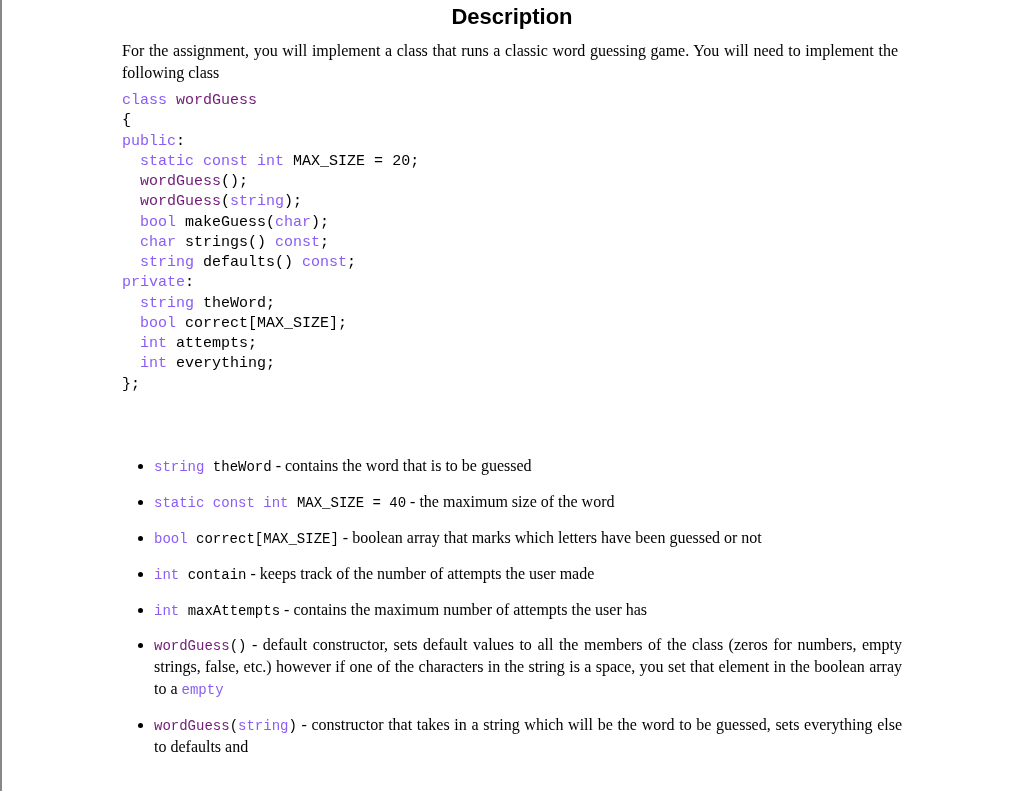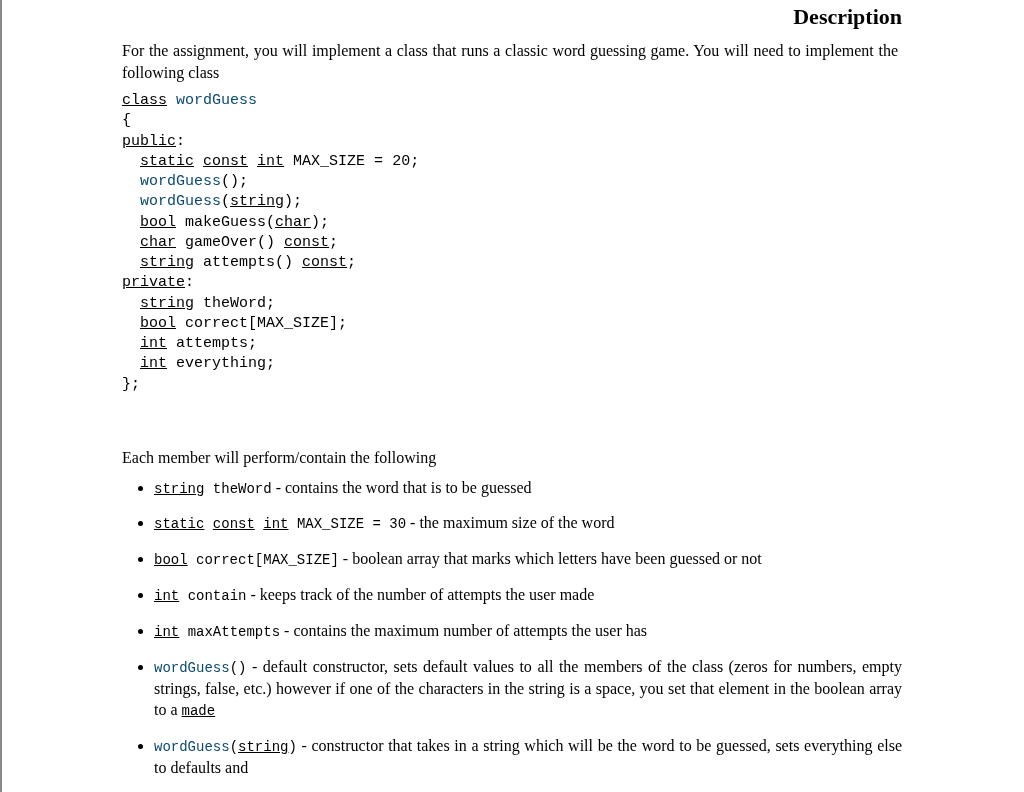--- a/index.html
+++ b/index.html
@@ -11,40 +11,40 @@
     padding: 0;
     border-left: 2px solid #888;
   }
   .page {
     max-width: 780px;
     margin: 0 0 0 120px;
     padding: 4px 20px 20px 0;
     text-align: justify;
   }
   h2 {
-    font-family: Liberation Serif, serif;
+    font-family: Liberation Sans, sans-serif;
     font-weight: bold;
     font-size: 22px;
     margin: 0 0 10px 0;
-    text-align: right;
+    text-align: center;
   }
   p {
     margin: 0 4px 8px 0;
     line-height: 1.35;
   }
   pre.code {
     font-family: "Courier New", Courier, monospace;
     font-size: 15px;
     line-height: 1.35;
     white-space: pre;
     margin: 6px 0 24px 0;
     text-align: left;
   }
-  .kw { color: #000000; text-decoration: underline; } 
-  .id { color: #0c4a6e; } 
+  .kw { color: #8b5cf6; } 
+  .id { color: #701a75; } 
   .h2spacer { height: 28px; }
   ul.members {
     list-style: disc;
     padding-left: 32px;
     margin: 8px 0 0 0;
     text-align: left;
   }
   ul.members li {
     margin: 0 0 14px 0;
     line-height: 1.35;
@@ -64,51 +64,50 @@
 
   <p>For the assignment, you will implement a class that runs a classic word guessing game. You will need to implement the following class</p>
 
   <pre class="code"><span class="kw">class</span> <span class="id">wordGuess</span>
 <span>{</span>
 <span class="kw">public</span>:
   <span class="kw">static</span> <span class="kw">const</span> <span class="kw">int</span> <span>MAX_SIZE = 20;</span>
   <span class="id">wordGuess</span><span>();</span>
   <span class="id">wordGuess</span>(<span class="kw">string</span>);
   <span class="kw">bool</span> <span>makeGuess(</span><span class="kw">char</span><span>);</span>
-  <span class="kw">char</span> <span>gameOver()</span> <span class="kw">const</span>;
-  <span class="kw">string</span> <span>attempts()</span> <span class="kw">const</span>;
+  <span class="kw">char</span> <span>strings()</span> <span class="kw">const</span>;
+  <span class="kw">string</span> <span>defaults()</span> <span class="kw">const</span>;
 <span class="kw">private</span>:
   <span class="kw">string</span> <span>theWord;</span>
   <span class="kw">bool</span> <span>correct[MAX_SIZE];</span>
   <span class="kw">int</span> <span>attempts;</span>
   <span class="kw">int</span> <span>everything;</span>
 <span>};</span></pre>
 
   <div class="h2spacer"></div>
 
 
-  <p>Each member will perform/contain the following</p>
 
   <ul class="members">
     <li>
       <span class="mono"><span class="kw">string</span> <span>theWord</span></span><span> - contains the word that is to be guessed</span>
     </li>
     <li>
-      <span class="mono"><span class="kw">static</span> <span class="kw">const</span> <span class="kw">int</span> <span>MAX_SIZE = 30</span></span><span> - the maximum size of the word</span>
+      <span class="mono"><span class="kw">static</span> <span class="kw">const</span> <span class="kw">int</span> <span>MAX_SIZE = 40</span></span><span> - the maximum size of the word</span>
     </li>
     <li>
       <span class="mono"><span class="kw">bool</span> <span>correct[MAX_SIZE]</span></span><span> - boolean array that marks which letters have been guessed or not</span>
     </li>
     <li>
       <span class="mono"><span class="kw">int</span> <span>contain</span></span><span> - keeps track of the number of attempts the user made</span>
     </li>
     <li>
       <span class="mono"><span class="kw">int</span> <span>maxAttempts</span></span><span> - contains the maximum number of attempts the user has</span>
     </li>
     <li>
-      <span class="mono"><span class="id">wordGuess</span><span>()</span></span><span> - default constructor, sets default values to all the members of the class (zeros for numbers, empty strings, false, etc.) however if one of the characters in the string is a space, you set that element in the boolean array to a </span><span class="mono kw">made</span>
+      <span class="mono"><span class="id">wordGuess</span><span>()</span></span><span> - default constructor, sets default values to all the members of the class (zeros for numbers, empty strings, false, etc.) however if one of the characters in the string is a space, you set that element in the boolean array to a </span><span class="mono kw">empty</span>
     </li>
     <li>
       <span class="mono"><span class="id">wordGuess</span><span>(</span><span class="kw">string</span><span>)</span></span><span> - constructor that takes in a string which will be the word to be guessed, sets everything else to defaults and </span>
     </li>
   </ul>
 
 </div>
 
 </body></html>

